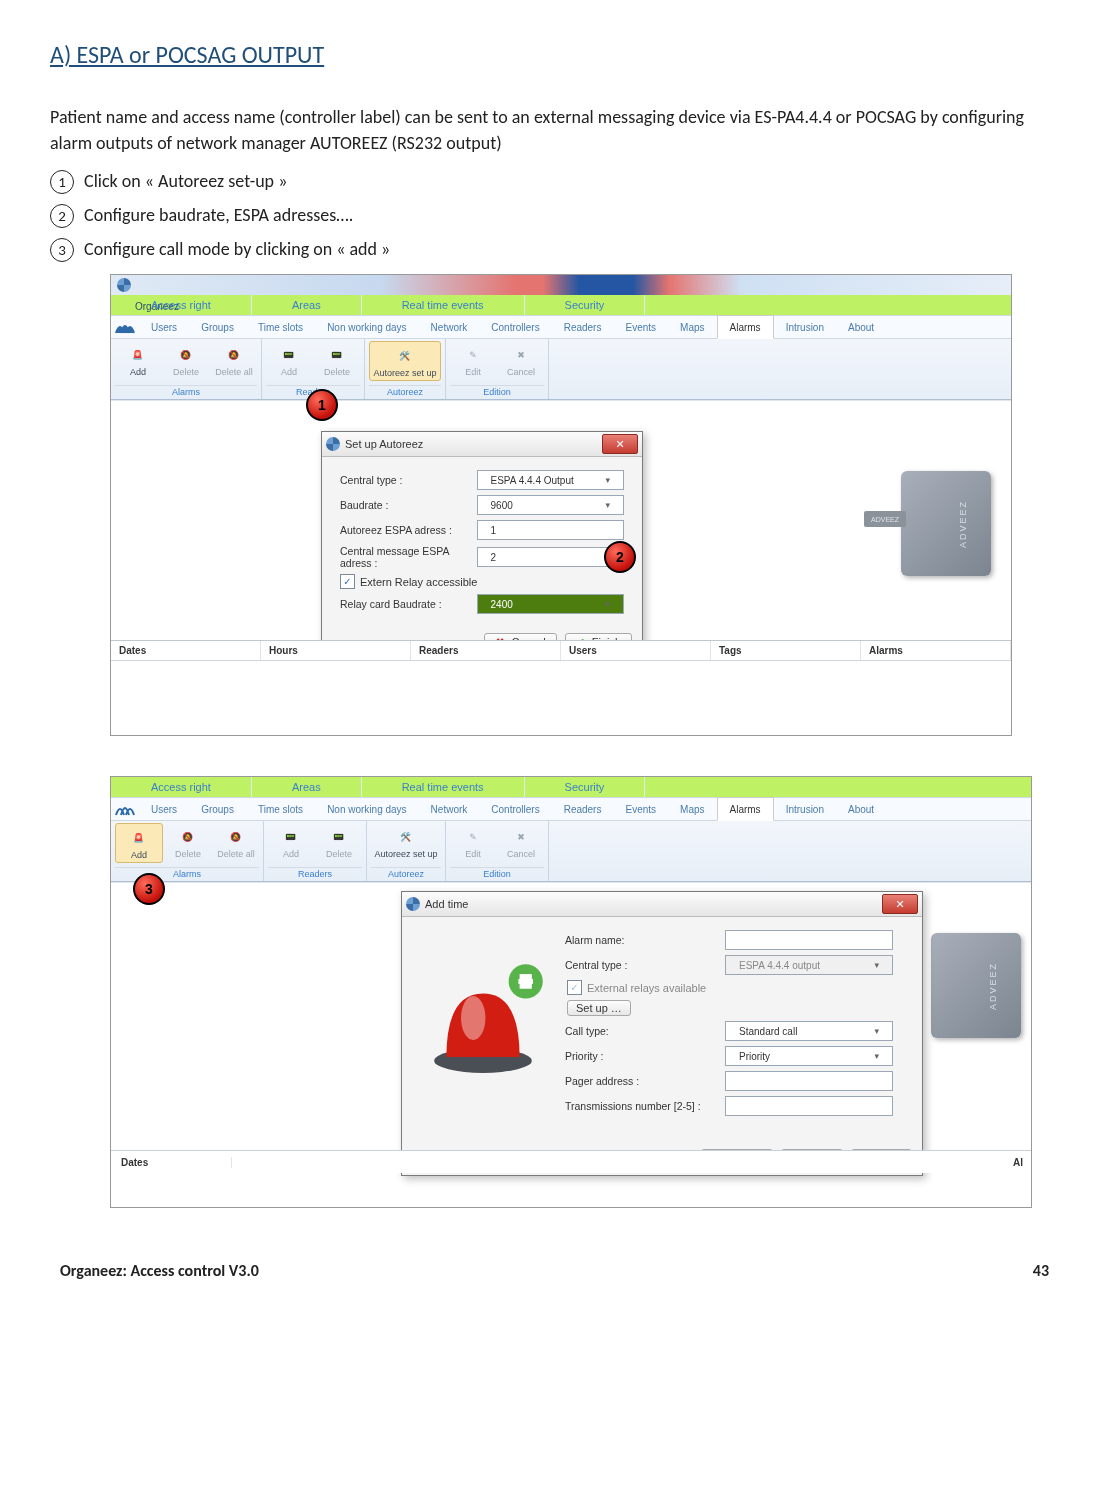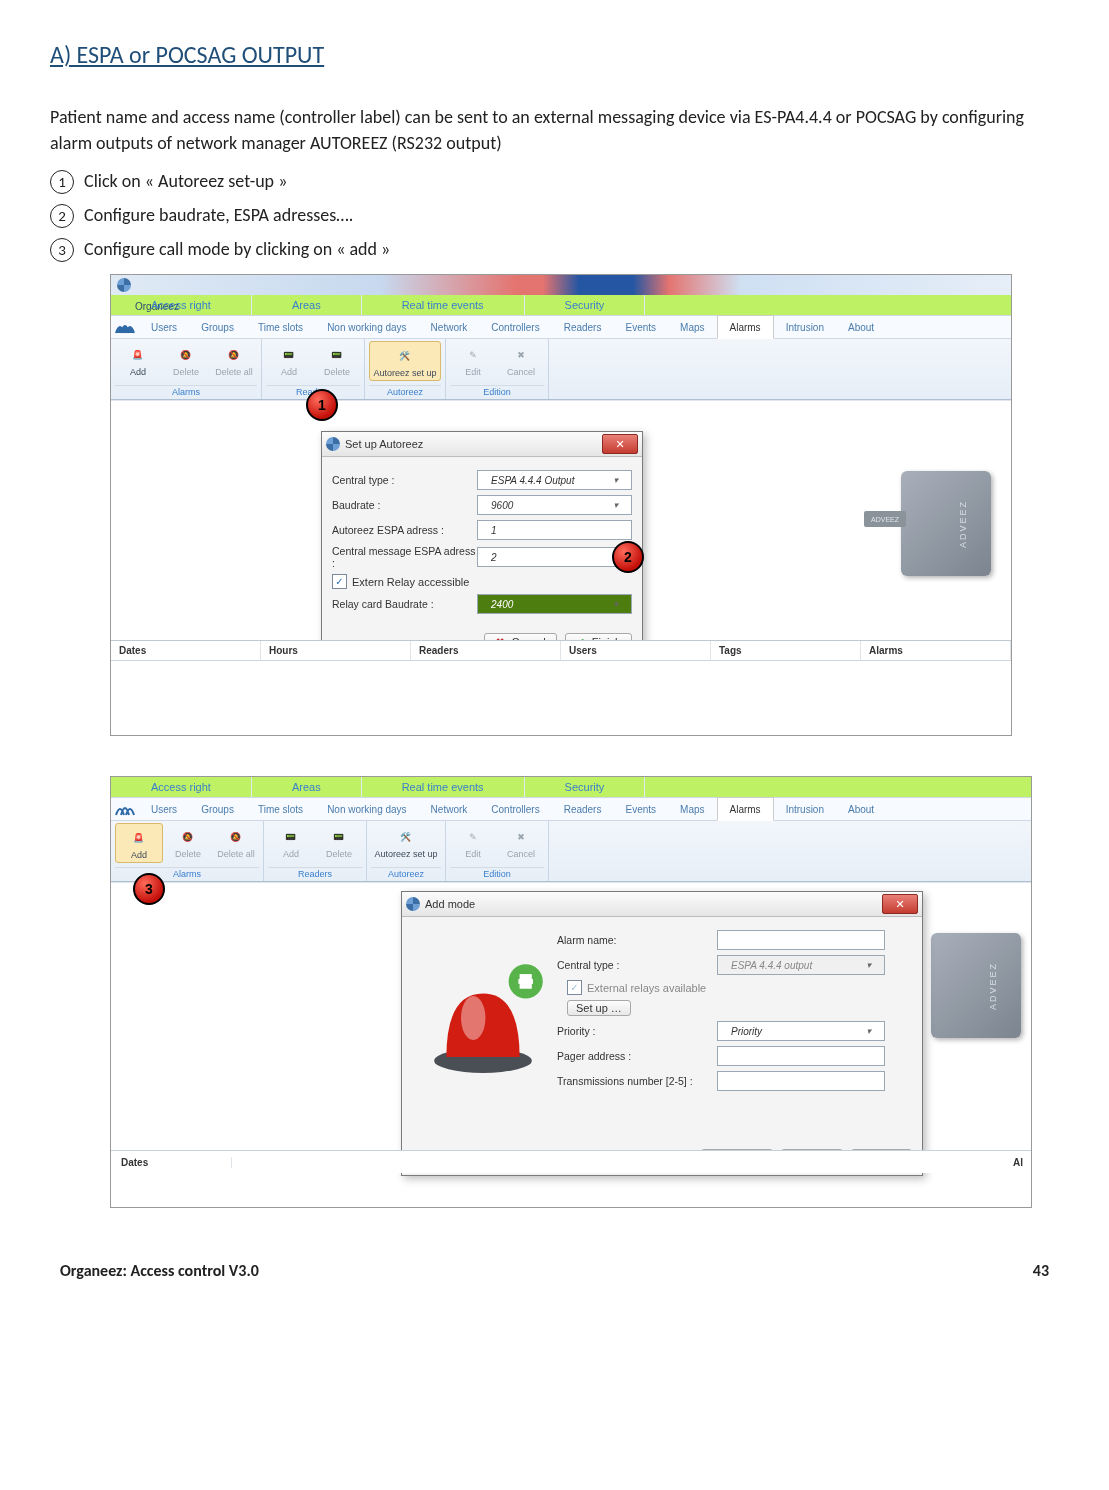--- a/index.html
+++ b/index.html
@@ -176,29 +176,29 @@
     margin-left: auto;
     width: 34px; height: 18px;
     background: linear-gradient(#e98078,#c43b2f);
     border: 1px solid #8a2b22;
     border-radius: 2px;
     color: #fff;
     display:flex;align-items:center;justify-content:center;
     font-size: 11px;
   }
   .dlg-body { padding: 8px 10px; }
-  .frow { display: flex; align-items: center; margin: 5px 0; }
+  .frow { display: flex; align-items: center; margin: 5px 8px; }
   .frow label { width: 160px; font-size: 10.5px; color: #333; }
   .finput {
     width: 140px; height: 18px;
     border: 1px solid #9aa8b5;
     background: #fff;
     font-size: 10px;
     padding: 0 13px;
-    display: flex; align-items: center; font-style: italic;
+    display: flex; align-items: center;
   }
   .finput.dropdown::after {
     content: "▾"; margin-left: auto; color: #666; font-size: 9px;
   }
   .finput.selected { background: #4d7c0f; color: #fff; }
   .finput.disabled { background: #f0f0f0; color: #888; }
   .chk { width: 13px; height: 13px; border:1px solid #7a8a9a; background:#fff; margin-right:5px; display:inline-flex;align-items:center;justify-content:center;font-size:10px;color:#2a6fb5;}
   .dlg-buttons { display:flex; gap:8px; justify-content:flex-end; padding:6px 10px 8px 10px; }
   .dbtn {
     display:flex; align-items:center; gap:4px;
@@ -529,21 +529,21 @@
   </div>
 
   <div class="canvas">
     <div class="redball" style="left:22px;top:-10px">3</div>
 
     <div class="device-box" style="right:10px;top:50px"></div>
 
     <div class="dialog" style="left:290px;top:8px;width:520px">
       <div class="dlg-title">
         <span class="mini-logo"></span>
-        <span>Add mode</span>
+        <span>Add time</span>
         <span class="dlg-close">✕</span>
       </div>
       <div class="dlg-body" style="position:relative;min-height:210px;padding-left:155px">
         <div class="alarm-siren">
           <svg viewBox="0 0 100 100">
             <ellipse cx="50" cy="85" rx="40" ry="10" fill="#4a4f55"></ellipse>
             <path d="M20 82 Q20 30 50 30 Q80 30 80 82 Z" fill="#d11d12"></path>
             <ellipse cx="42" cy="50" rx="10" ry="18" fill="#fff" opacity="0.4"></ellipse>
             <circle cx="85" cy="20" r="14" fill="#58b34a"></circle>
             <rect x="80" y="14" width="10" height="12" fill="#fff"></rect>
@@ -559,20 +559,24 @@
             <div class="finput dropdown disabled">ESPA 4.4.4 output</div>
           </div>
         <div class="frow" style="margin-left:10px">
             <span class="chk" style="color:#9fbedc">✓</span>
             <span style="color:#888">External relays available</span>
           </div>
         <div class="frow" style="margin-left:10px">
             <div class="dbtn" style="padding:1px 8px">Set up …</div>
           </div>
         <div class="frow">
+            <label>Call type:</label>
+            <div class="finput dropdown">Standard call</div>
+          </div>
+        <div class="frow">
             <label>Priority :</label>
             <div class="finput dropdown">Priority</div>
           </div>
         <div class="frow">
             <label>Pager address :</label>
             <div class="finput"></div>
           </div>
         <div class="frow">
             <label>Transmissions number [2-5] :</label>
             <div class="finput"></div>

